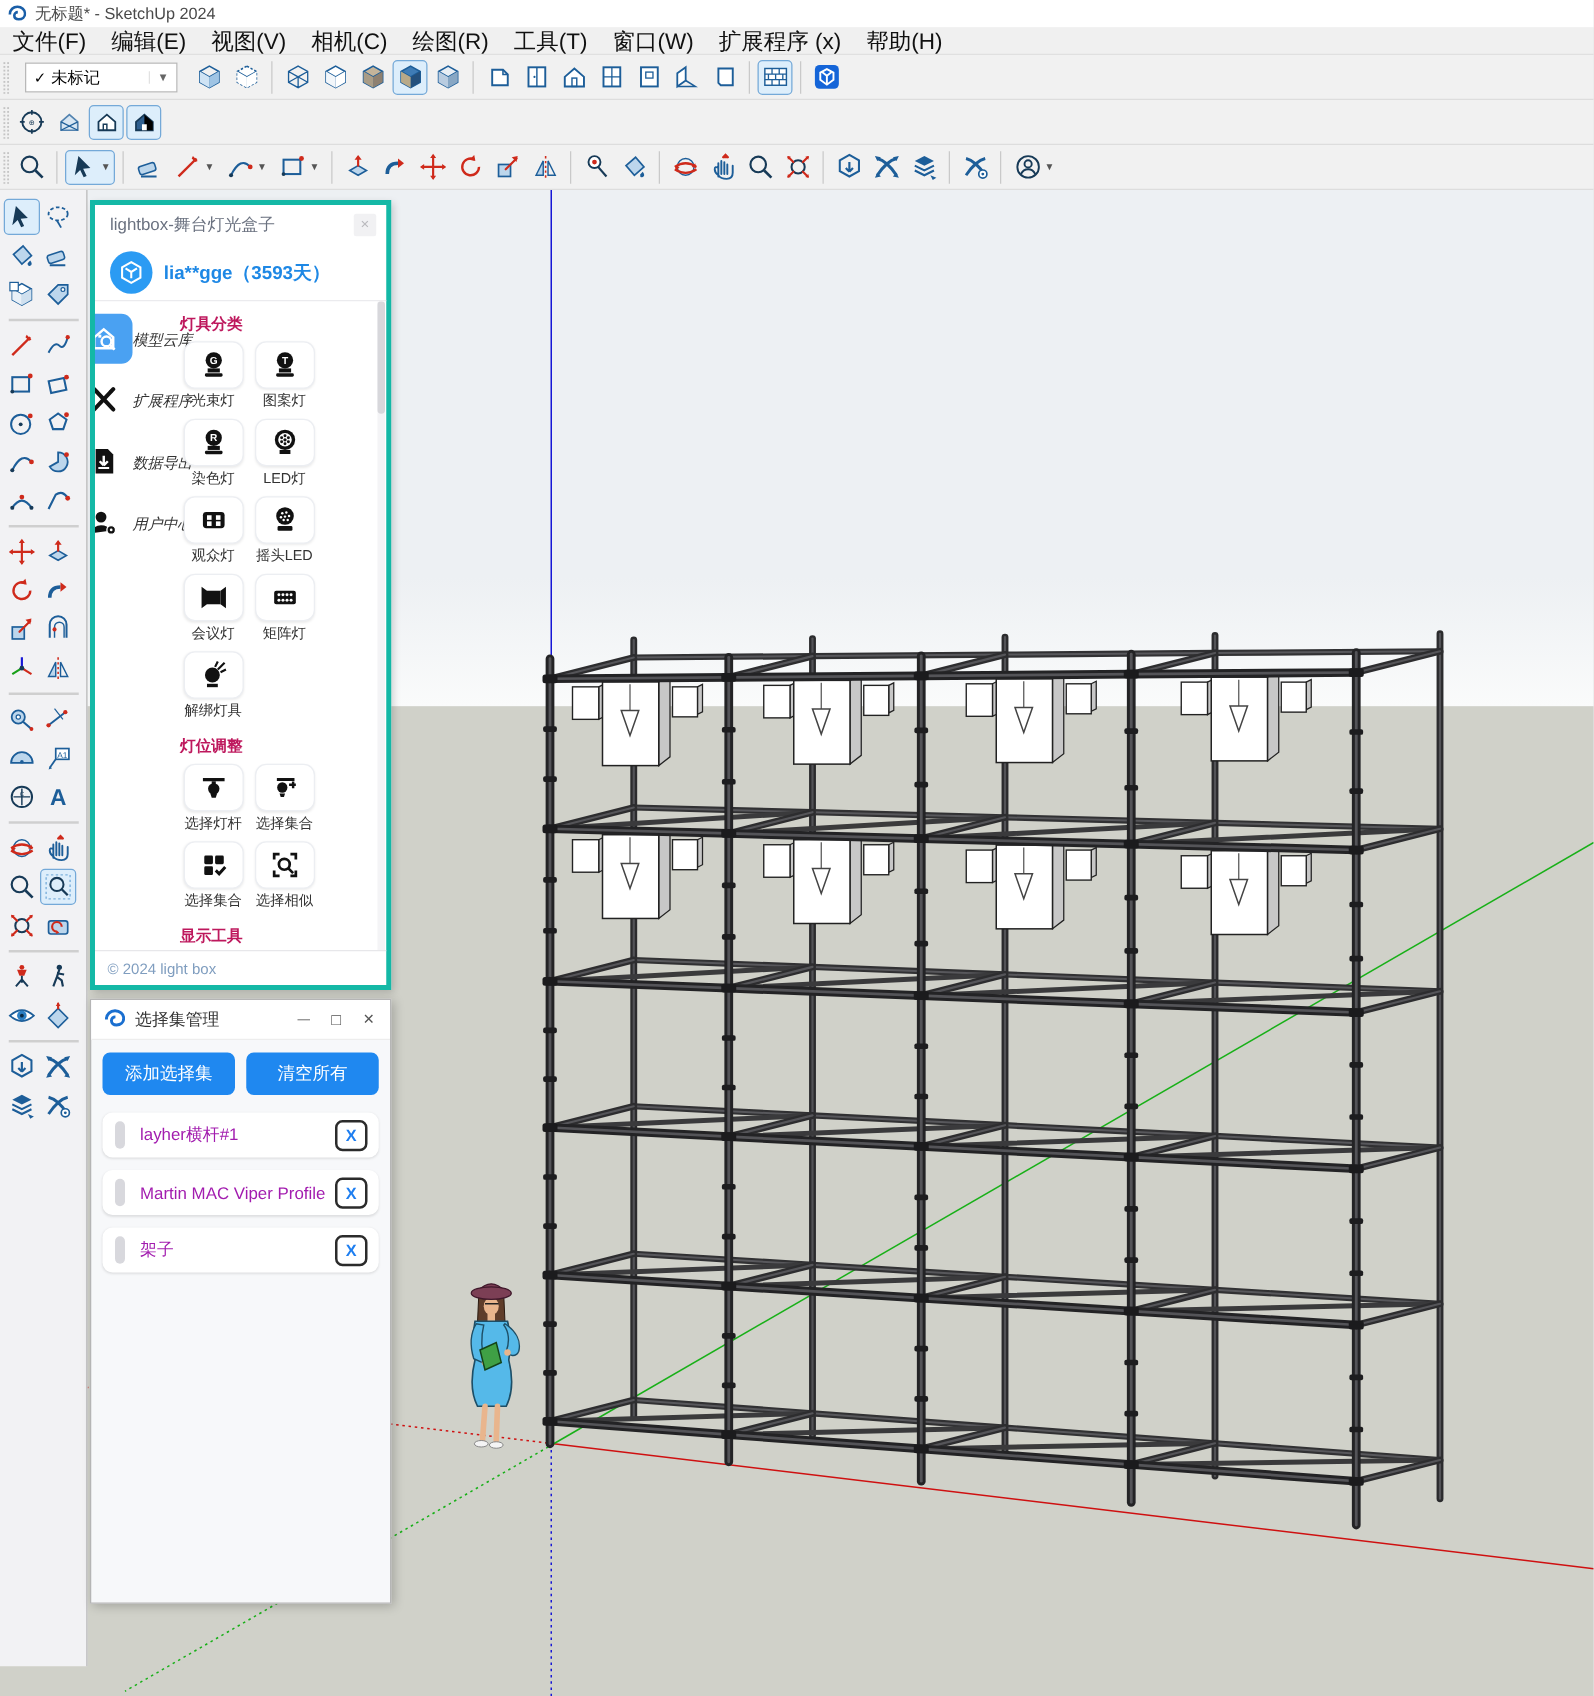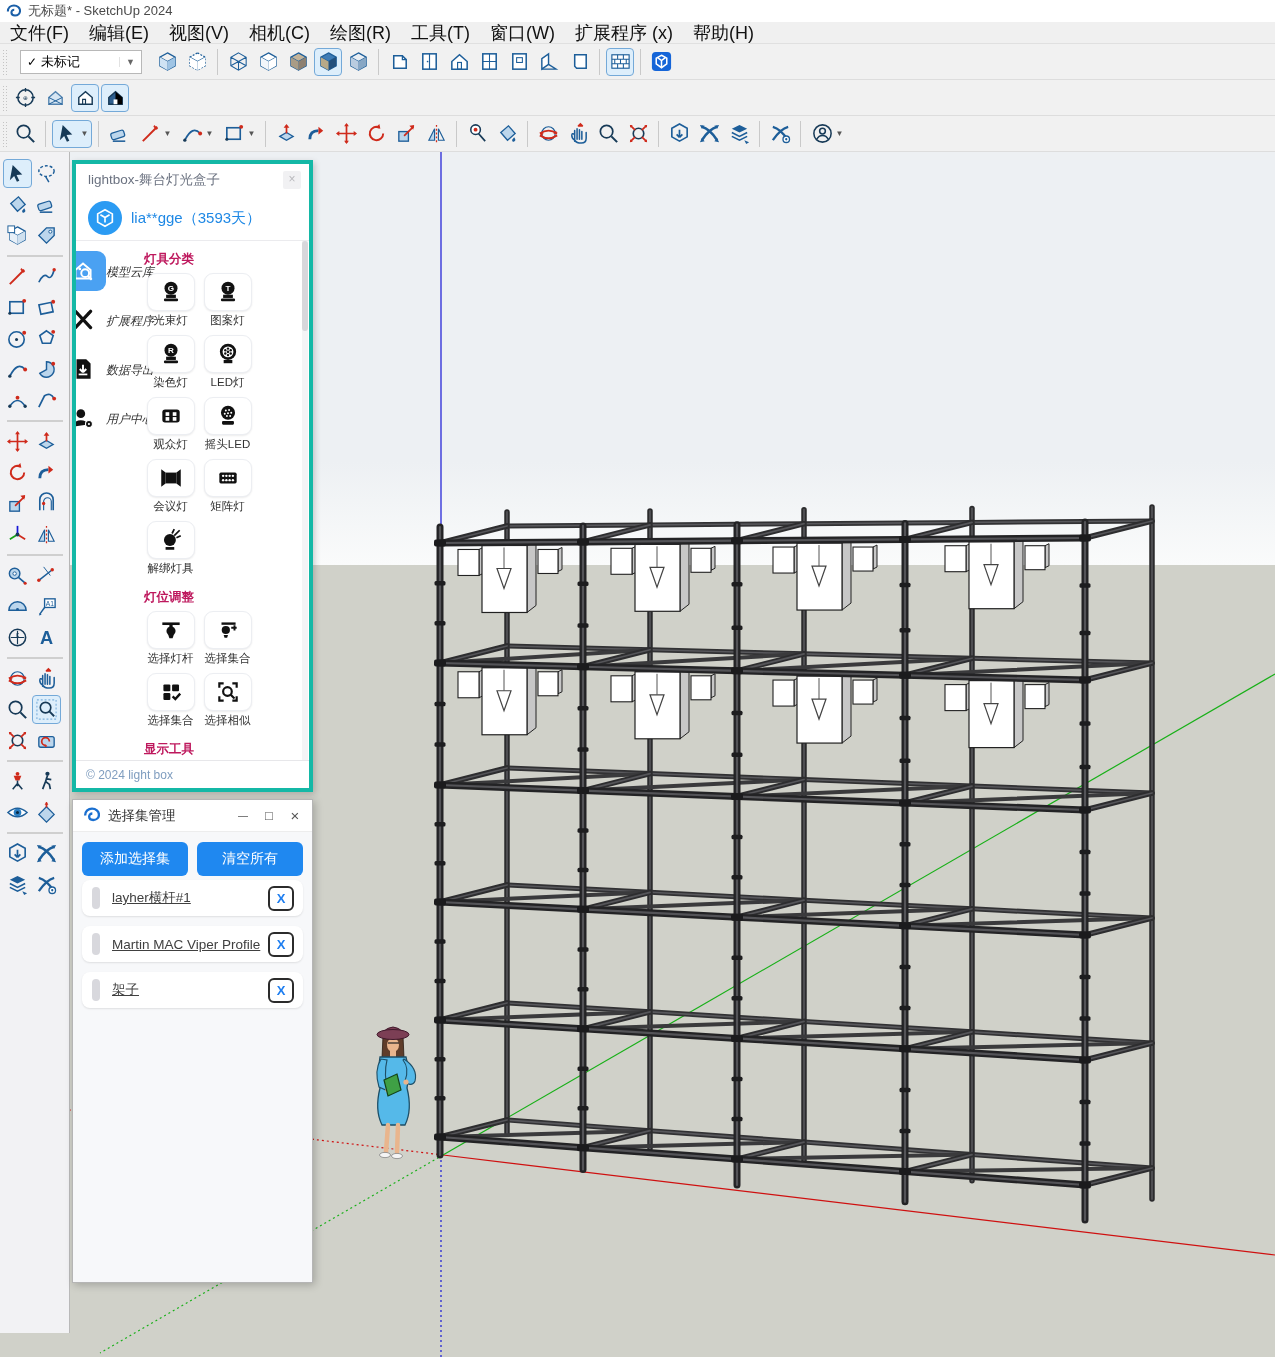--- a/index.html
+++ b/index.html
@@ -38,21 +38,21 @@
   #panel { position:absolute; left:72px; top:8px; width:241px; height:632px;
     background:#ffffff; border:4px solid #14b8a6; box-shadow:2px 2px 6px rgba(0,0,0,.18);
     display:flex; flex-direction:column; font-size:12px; }
   #panel .phead { height:32px; display:flex; align-items:center; padding:0 8px 0 12px;
     color:#6b7280; font-size:13.5px; }
   #panel .phead .x { margin-left:auto; color:#b9b9bd; background:#f1f1f3; width:18px; height:18px;
     text-align:center; line-height:17px; font-size:12px; border-radius:2px; }
   #panel .puser { height:44px; display:flex; align-items:center; padding:0 12px; }
   #panel .avatar { width:34px; height:34px; border-radius:50%; background:#2b9bf3;
     display:flex; align-items:center; justify-content:center; margin-right:9px; }
-  #panel .uname { color:#1e88e5; font-size:15px; font-weight:normal; }
+  #panel .uname { color:#1e88e5; font-size:15px; font-weight:bold; }
   #panel .pdiv { height:1px; background:#ebebee; }
   #panel .pbody { flex:1; display:flex; position:relative; overflow:hidden; }
   .rail { width:62px; padding-top:10px; display:flex; flex-direction:column; align-items:center; }
   .rail .ritem { display:flex; align-items:center; margin-bottom:9px;font-style:italic; }
   .rail .rtile { width:46px; height:40px; border-radius:9px; display:flex; align-items:center;
     justify-content:center; background:#fff; }
   .rail .ritem.active .rtile { background:#4aa1f2; }
   .rail .rlabel { margin-top:2px; color:#333; font-size:12px; white-space:nowrap; }
   .content { flex:1; padding:4px 10px 0 4px; }
   .sectitle { color:#be185d; font-weight:bold; font-size:12.5px; margin:6px 0 5px 2px; }
@@ -69,27 +69,27 @@
   #seldlg { position:absolute; left:72px; top:647px; width:241px; height:484px;
     background:#f7f8fa; border:1px solid #b5b5b5; box-shadow:2px 2px 8px rgba(0,0,0,.22);
     display:flex; flex-direction:column; }
   #seldlg .dhead { height:32px; background:#fff; display:flex; align-items:center; padding:0 4px 0 10px;
     font-size:13.5px; color:#333; border-bottom:1px solid #ededed; }
   #seldlg .dhead .dlogo { margin-right:8px; }
   #seldlg .wbtn { width:26px; height:22px; display:flex; align-items:center; justify-content:center;
     color:#555; font-size:13px; }
   #seldlg .wbtns { margin-left:auto; display:flex; }
   #seldlg .dbody { padding:10px 9px; }
-  .btnrow { display:flex; gap:9px; margin-bottom:4px; }
+  .btnrow { display:flex; gap:9px; margin-bottom:14px; }
   .bluebtn { flex:1; height:34px; background:#1f88f0; color:#fff; border:none; border-radius:6px;
     font-size:14px; font-family:inherit; }
   .selcard { height:36px; background:#fff; border-radius:8px; box-shadow:0 1px 2px rgba(0,0,0,.10);
     display:flex; align-items:center; margin-bottom:10px; }
   .selcard .pill { width:8px; height:22px; border-radius:4px; background:#d8d8dd; margin:0 12px 0 10px; }
-  .selcard .clabel { font-size:13.5px; color:#404040; flex:1; white-space:nowrap; overflow:hidden;text-decoration:underline; }
+  .selcard .clabel { font-size:13.5px; color:#a21caf; flex:1; white-space:nowrap; overflow:hidden; }
   .selcard .xbtn { width:26px; height:25px; border:2px solid #2b2b2b; border-radius:6px; background:#fff;
     color:#1e7ef0; font-size:13px; display:flex; align-items:center; justify-content:center;
     margin-right:9px; font-weight:bold; }
 </style>
 </head>
 <body>
 
 <div class="titlebar">
   <svg class="logo" viewBox="0 0 16 16">
     <path d="M2 8c0-4 3-6.5 6.5-6.5S15 4 15 7.2c0 3-2.4 5-5.4 5-2.3 0-3.8-1.3-3.8-3.2 0-1.7 1.3-2.9 3-2.9" fill="none" stroke="#1a5fa8" stroke-width="2.2"></path>

